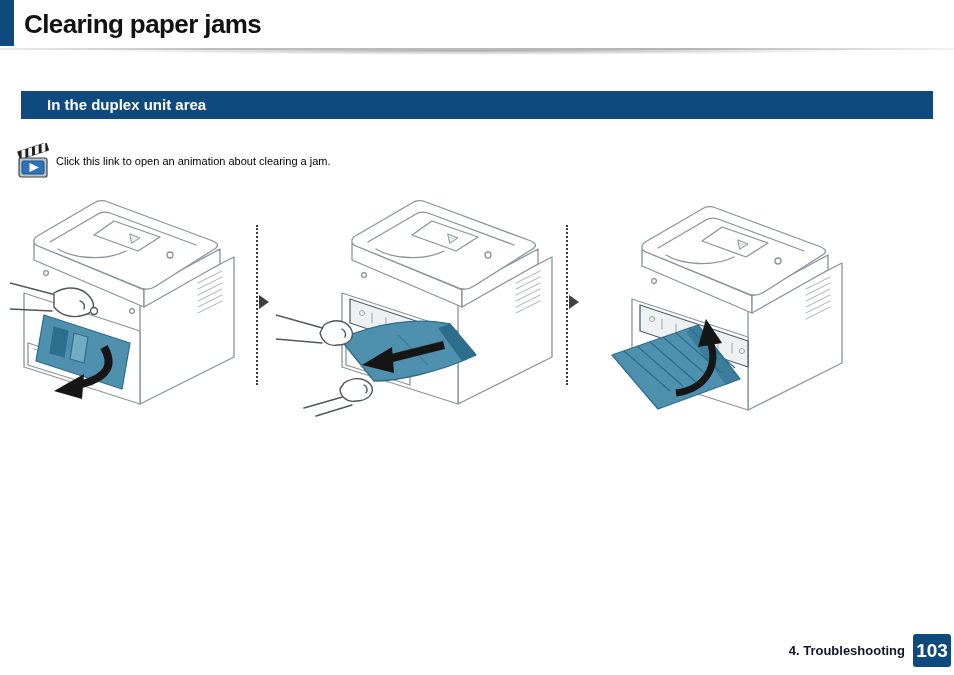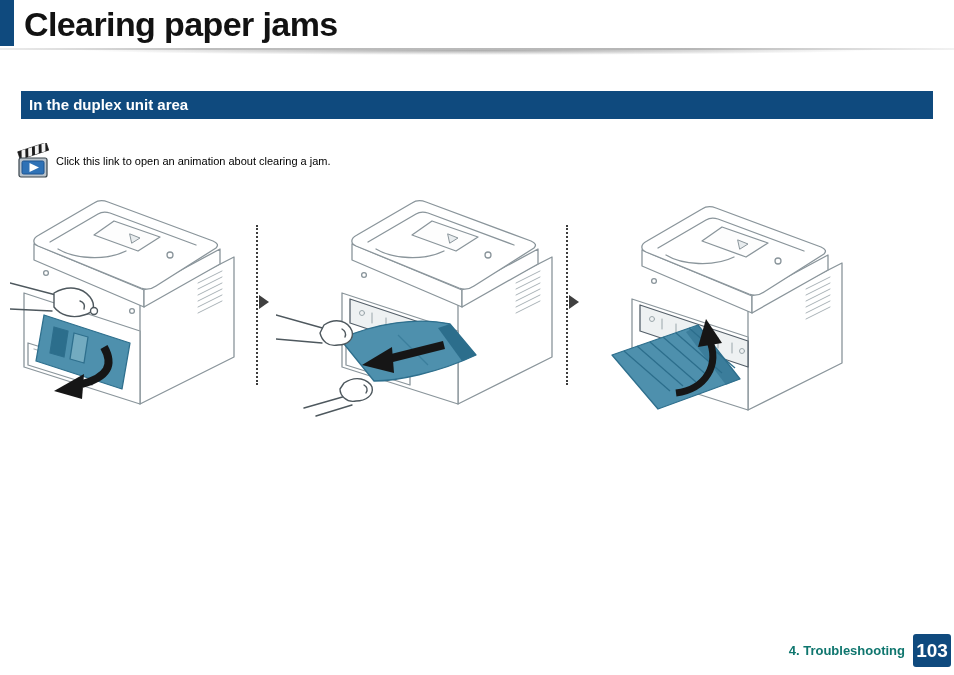--- a/index.html
+++ b/index.html
@@ -2,50 +2,50 @@
 <html><head>
 <meta charset="utf-8">
 <style>
   html,body{margin:0;padding:0;background:#fff;}
   .page{position:relative;width:954px;height:675px;background:#ffffff;overflow:hidden;
         font-family:"Liberation Sans",sans-serif;color:#1a1a1a;}
 
   
   .accent-bar{position:absolute;left:0;top:0;width:14px;height:46px;background:#0f4a7e;}
   .page-title{position:absolute;left:24px;top:0;margin:0;height:48px;line-height:48px;
-              font-size:34px;font-weight:bold;letter-spacing:-0.6px;color:#121212;}
+              font-size:26px;font-weight:bold;letter-spacing:-0.6px;color:#121212;}
   .title-rule{position:absolute;left:0;top:48px;width:954px;height:2px;
               background:linear-gradient(to right,#ececec,#bdbdbd 22%,#b5b5b5 72%,#f2f2f2);}
   .title-shadow{position:absolute;left:0;top:50px;width:954px;height:12px;
               background:radial-gradient(ellipse 58% 58% at 50% 0%,rgba(80,80,80,0.50),rgba(255,255,255,0) 72%);}
 
   
   .section-banner{position:absolute;left:21px;top:91px;width:912px;height:28px;background:#0f4a7e;
-                  color:#fff;font-size:15px;font-weight:bold;line-height:28px;padding-left:8px;
+                  color:#fff;font-size:15px;font-weight:bold;line-height:28px;padding-left:26px;
                   box-sizing:border-box;}
 
   
   .note-row{position:absolute;left:16px;top:143px;display:flex;align-items:center;gap:6px;cursor:pointer;}
   .note-row svg{display:block;}
   .note-text{font-size:11px;color:#000;}
 
   
   .figures{position:absolute;left:0;top:197px;width:954px;height:228px;}
   .fig{position:absolute;top:0;}
   .fig-1{left:10px;}
   .fig-2{left:276px;}
   .fig-3{left:606px;}
   .sep{position:absolute;top:28px;height:160px;width:0;border-left:2px dotted #3c3c3c;}
   .sep-1{left:256px;}
   .sep-2{left:566px;}
   .sep-arrow{position:absolute;top:70px;left:1px;width:0;height:0;
              border-left:10px solid #3f3f3f;border-top:7px solid transparent;border-bottom:7px solid transparent;}
 
   
-  .chapter-label{position:absolute;right:49px;top:643px;font-size:13px;font-weight:bold;color:#0f766e;}
+  .chapter-label{position:absolute;right:49px;top:643px;font-size:13px;font-weight:bold;color:#0f172a;}
   .page-box{position:absolute;left:913px;top:634px;width:38px;height:33px;background:#0f4a7e;
             border-radius:3px;color:#fff;font-size:19px;font-weight:bold;
             display:flex;align-items:center;justify-content:center;}
 </style>
 </head>
 <body>
 
 <div class="page">
 
   <div class="accent-bar"></div>

